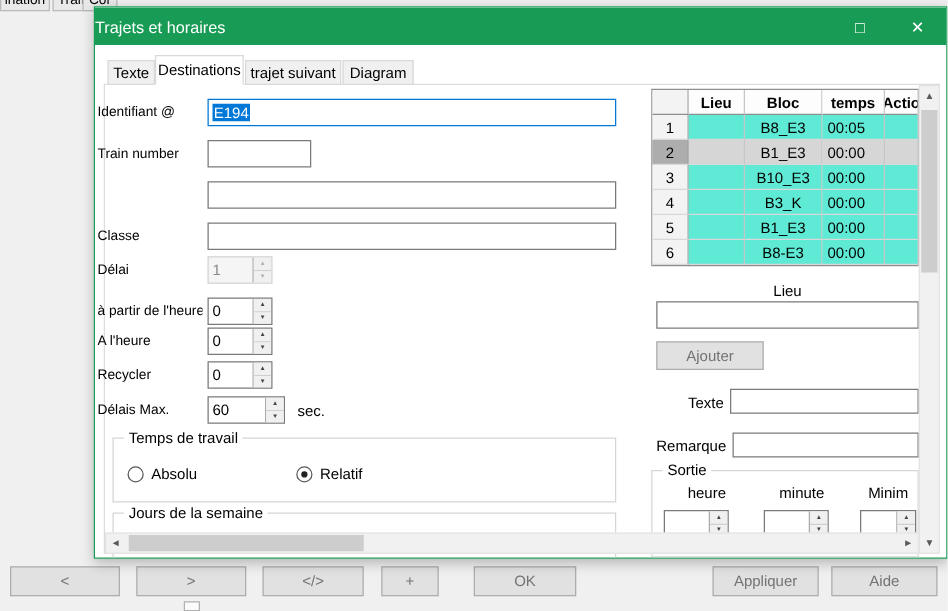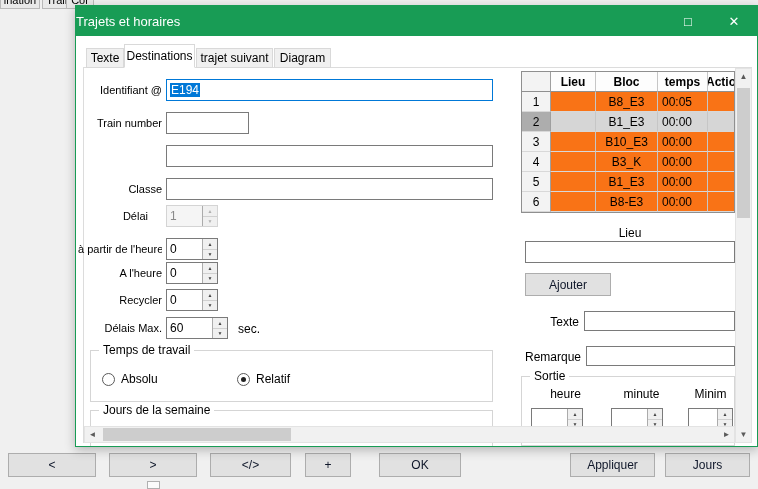--- a/index.html
+++ b/index.html
@@ -5,37 +5,37 @@
   *{margin:0;padding:0;box-sizing:border-box}
   html,body{width:758px;height:489px}
   body{font-family:"Liberation Sans",sans-serif;font-size:12px;color:#000;background:#f0f0f0;overflow:hidden}
   .screen{position:relative;width:758px;height:489px;background:#f0f0f0;overflow:hidden}
 
   
   .bg-menu{position:absolute;left:0;top:0;width:110px;height:10px;overflow:hidden;z-index:1}
   .menu-item{position:absolute;top:-9px;height:18px;border:1px solid #b9b9b9;background:#e9e9e9;font-size:11px;line-height:16px;text-align:center;white-space:nowrap;overflow:hidden}
   .bg-fragment{position:absolute;left:147px;top:481px;width:13px;height:8px;background:#fbfbfb;border:1px solid #b0b0b0}
 
-  .xbtn{position:absolute;top:453px;height:24px;background:#e1e1e1;border:1px solid #adadad;font-family:"Liberation Sans",sans-serif;font-size:12px;color:#0f172a;display:flex;align-items:center;justify-content:center;cursor:default}
+  .xbtn{position:absolute;top:453px;height:24px;background:#e1e1e1;border:1px solid #adadad;font-family:"Liberation Sans",sans-serif;font-size:12px;color:#737373;display:flex;align-items:center;justify-content:center;cursor:default}
   .xbtn.dlg{top:auto}
 
   
   .dialog{position:absolute;left:75px;top:5px;width:683px;height:442px;background:#fff;border:1px solid #189c55;box-shadow:0 3px 10px rgba(0,0,0,.25);z-index:5;overflow:hidden}
   .titlebar{position:absolute;left:0;top:0;right:0;height:30px;background:#189c55;display:flex;align-items:center}
   .titlebar .title{margin-left:0;font-size:13px;color:#fff}
   .win-controls{position:absolute;right:0;top:0;height:30px;display:flex}
   .win-btn{width:46px;height:30px;display:flex;align-items:center;justify-content:center;font-size:13px;color:#fff}
 
   
   .tab{position:absolute;top:42px;height:20px;background:#f0f0f0;border:1px solid #d9d9d9;display:flex;align-items:center;justify-content:center;font-size:12px;z-index:2}
   .tab.active{top:38px;height:24px;background:#fff;border-bottom:1px solid #fff;z-index:4}
   .pane{position:absolute;left:7px;top:61px;width:669px;height:376px;background:#fff;border:1px solid #dcdcdc}
 
   
-  .lbl{position:absolute;height:22px;line-height:22px;font-size:11px;text-align:right;white-space:nowrap;overflow:hidden}
+  .lbl{position:absolute;height:22px;line-height:22px;font-size:11px;white-space:nowrap;overflow:hidden}
   .lbl12{position:absolute;font-size:12px;white-space:nowrap;overflow:hidden}
   .lbl12.center{text-align:center}
   .lbl12.right{text-align:right}
   .tf{position:absolute;height:22px;background:#fff;border:1px solid #7a7a7a;font-size:12px;line-height:20px;padding:0 3px;overflow:hidden}
   .tf.small{height:20px;line-height:18px}
   .tf.focus{border-color:#0078d7}
   .tf .sel{background:#0078d7;color:#fff;padding:0 1px}
 
   .spin{position:absolute;height:22px;border:1px solid #7a7a7a;background:#fff;display:flex;overflow:hidden}
   .spin .val{flex:1;font-size:12px;line-height:20px;padding-left:3px;overflow:hidden}
@@ -48,21 +48,21 @@
 
   .groupbox{position:absolute;border:1px solid #d5d5d5;background:transparent}
   .gb-title{position:absolute;top:-8px;left:8px;background:#fff;padding:0 4px;font-size:12px;white-space:nowrap}
   .radio-item{position:absolute;display:flex;align-items:center;gap:6px;font-size:12px;white-space:nowrap}
   .radio{width:13px;height:13px;border-radius:50%;border:1px solid #5a5a5a;background:#fff;position:relative;flex:0 0 13px}
   .radio.checked::after{content:"";position:absolute;left:3px;top:3px;width:5px;height:5px;border-radius:50%;background:#222}
 
   
   .grid{position:absolute;left:445px;top:65px;width:214px;display:grid;grid-template-columns:29px 45px 62px 50px 1fr;grid-auto-rows:20px;background:#fff;border:1px solid #8f8f8f}
   .trow{display:contents}
-  .gc{border-right:1px solid #c6c6c6;border-bottom:1px solid #d8d8d8;display:flex;align-items:center;justify-content:center;font-size:12px;white-space:nowrap;overflow:hidden;background:#f97316}
+  .gc{border-right:1px solid #c6c6c6;border-bottom:1px solid #d8d8d8;display:flex;align-items:center;justify-content:center;font-size:12px;white-space:nowrap;overflow:hidden;background:#5eead4}
   .gc.tleft{justify-content:flex-start;padding-left:4px}
   .gc.last{border-right:none}
   .gh{font-weight:bold;border-bottom:1px solid #8f8f8f;background:#fdfdfd}
   .rh{background:#f3f3f3;border-right:1px solid #9f9f9f}
   .trow.sel .gc{background:#d6d6d6}
   .trow.sel .rh{background:#adadad}
 
   
   .sbar{position:absolute;background:#f1f1f1;border:1px solid #e3e3e3}
   .sarr{position:absolute;width:15px;height:15px;display:flex;align-items:center;justify-content:center;font-size:8px;color:#5a5a5a}
@@ -80,21 +80,21 @@
     <div class="menu-item" style="left:42px;width:33px">Train</div>
     <div class="menu-item" style="left:66px;width:28px">Cor</div>
   </div>
 
   <button class="xbtn" style="left:8px;width:88px">&lt;</button>
   <button class="xbtn" style="left:109px;width:88px">&gt;</button>
   <button class="xbtn" style="left:210px;width:81px">&lt;/&gt;</button>
   <button class="xbtn" style="left:305px;width:46px">+</button>
   <button class="xbtn" style="left:379px;width:82px">OK</button>
   <button class="xbtn" style="left:570px;width:85px">Appliquer</button>
-  <button class="xbtn" style="left:665px;width:85px">Jours</button>
+  <button class="xbtn" style="left:665px;width:85px">Aide</button>
 
   <div class="bg-fragment"></div>
 
   <div class="dialog">
 
     <div class="titlebar">
       <span class="title">Trajets et horaires</span>
       <div class="win-controls">
         <div class="win-btn">□</div>
         <div class="win-btn">✕</div>

